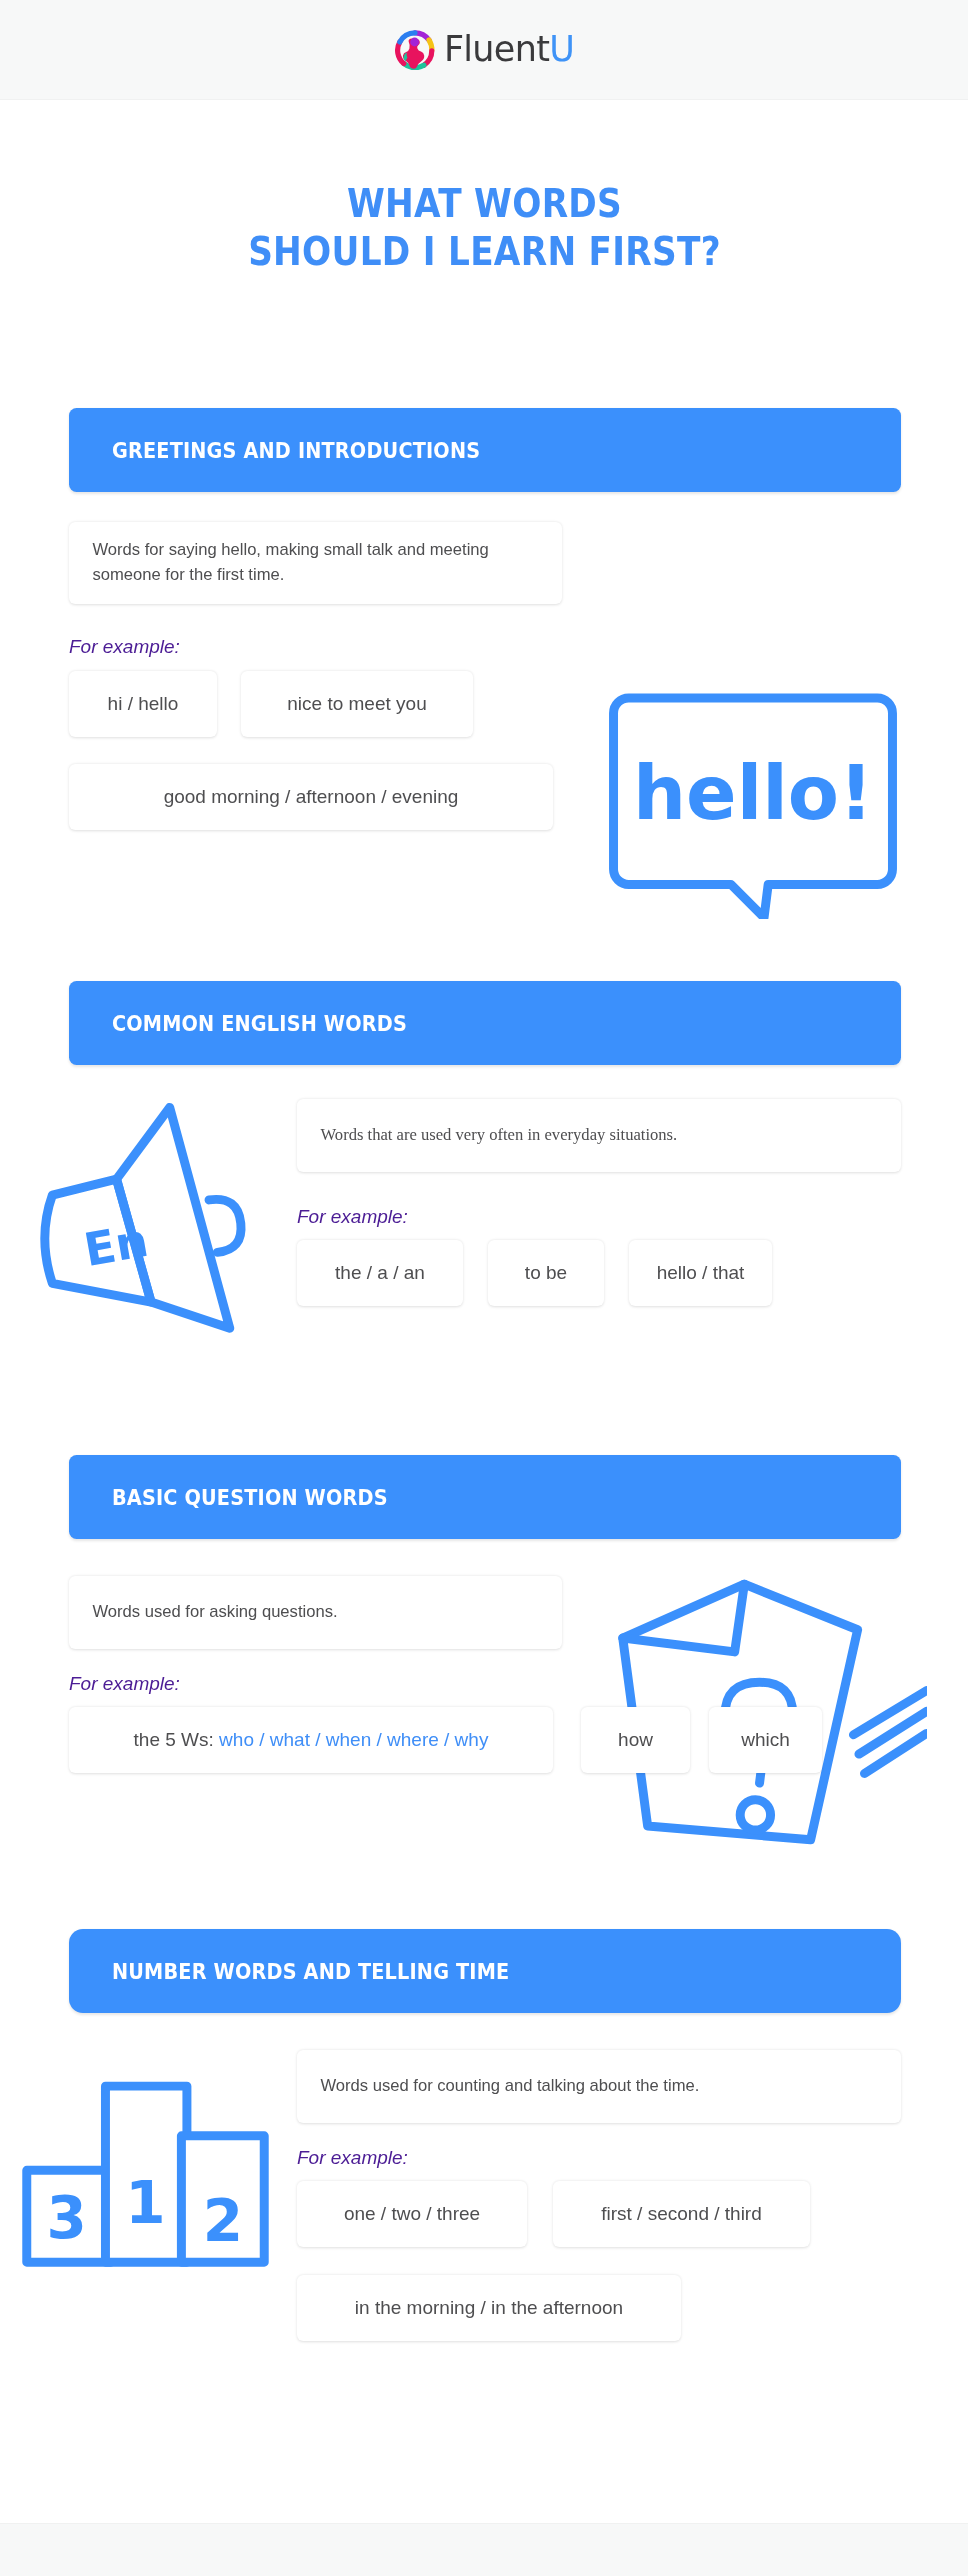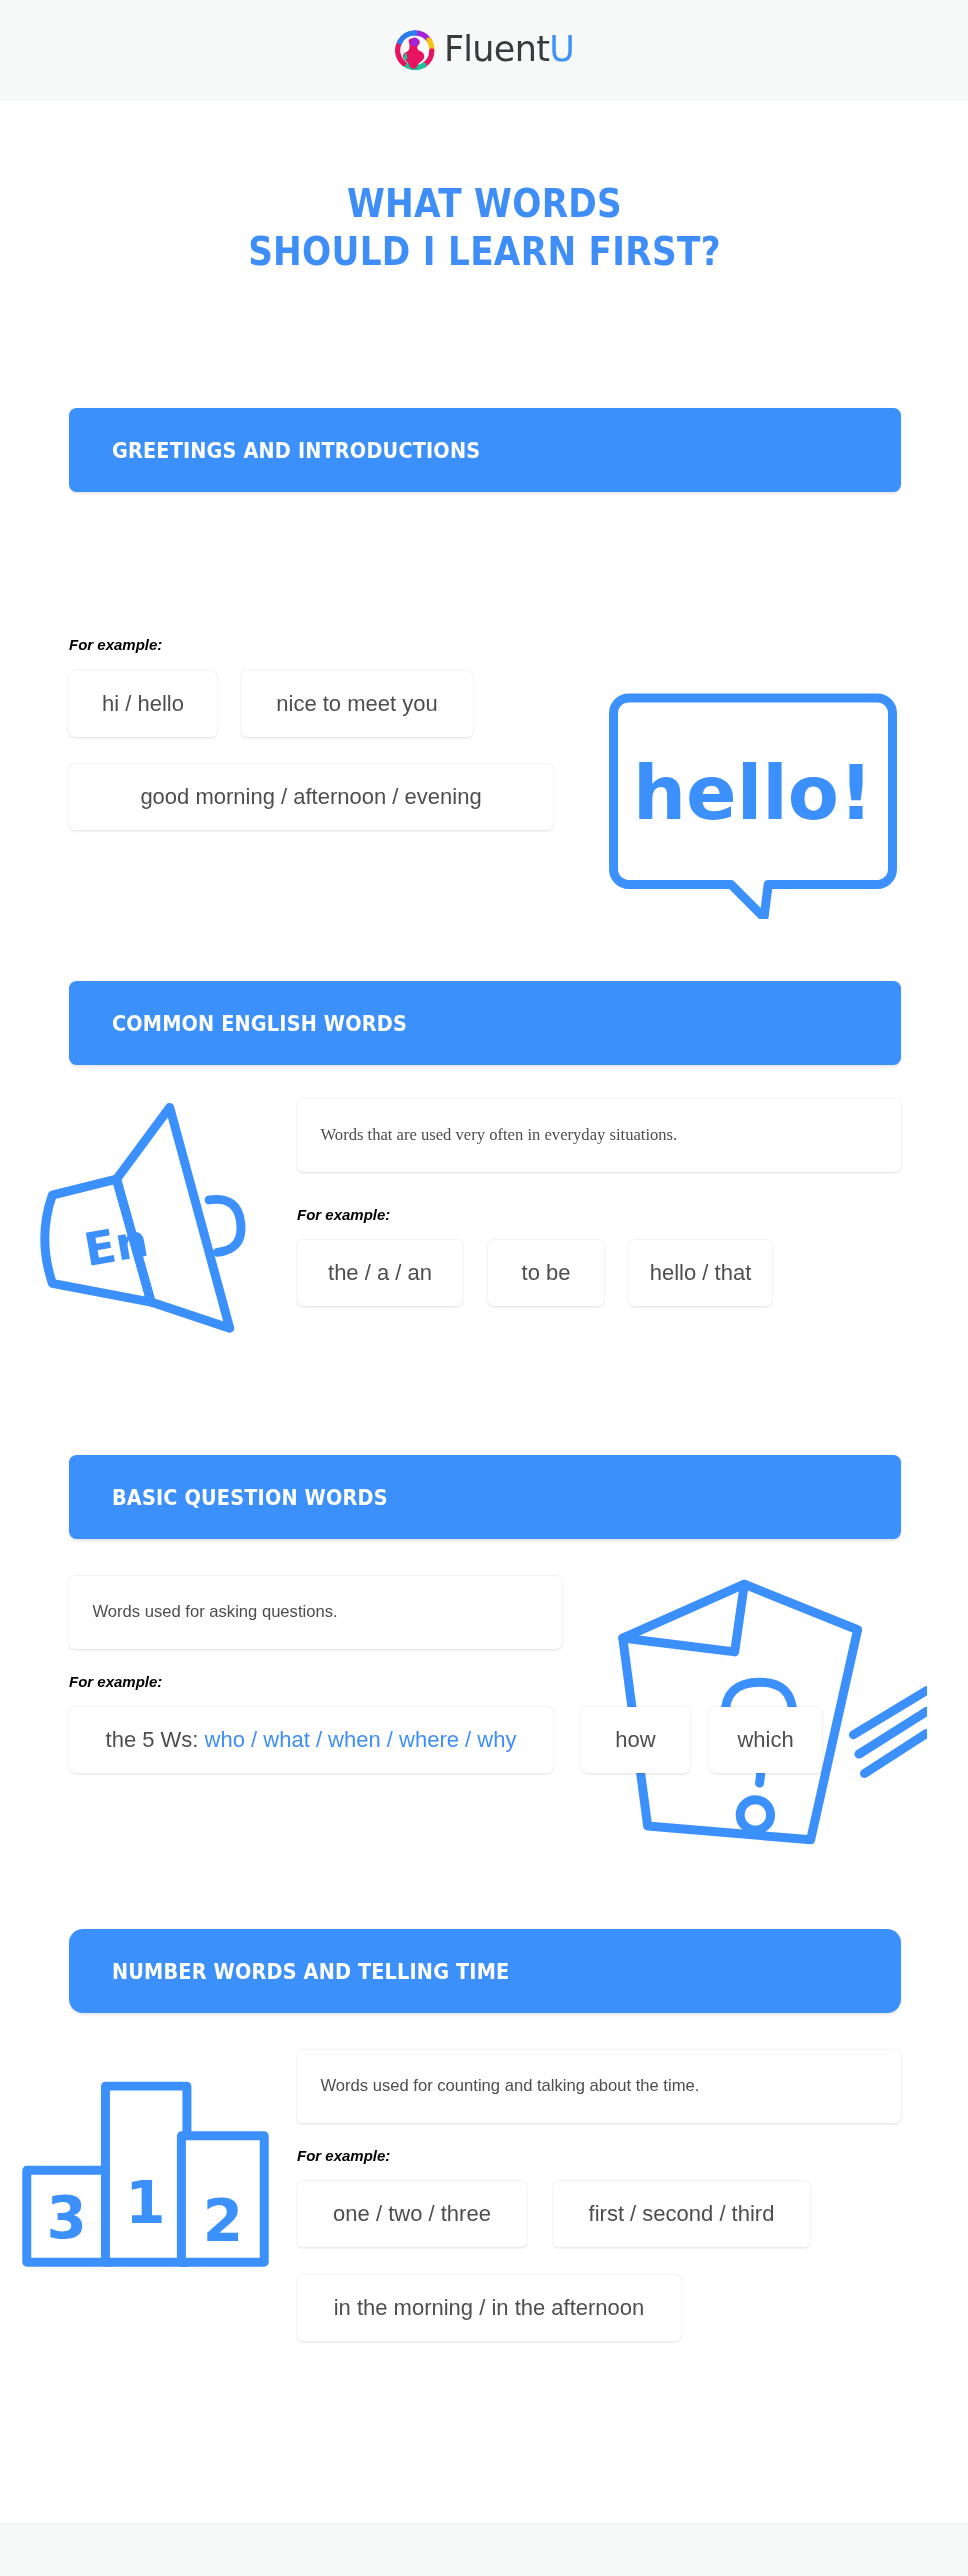--- a/index.html
+++ b/index.html
@@ -120,31 +120,31 @@
     background: #ffffff;
     border-radius: 6.2px;
     box-shadow: 0 0.7px 2.8px rgba(0,0,0,0.13);
     display: flex;
     align-items: center;
     justify-content: center;
     z-index: 4;
   }
   .chip-text {
     color: #4e4e50;
-    font-size: 22px;
+    font-size: 19px;
     white-space: nowrap;
   }
   .chip-text .hl { color: #3f8ef7; }
 
   .forex {
     position: absolute;
-    color: #000000;
+    color: #4c1d95;
     font-style: italic;
-    font-weight: 700;
-    font-size: 15px;
+    font-weight: 400;
+    font-size: 19px;
     white-space: nowrap;
   }
 
   
   .illo { position: absolute; z-index: 1; }
 
   
   .footer-band {
     position: absolute;
     left: 0; top: 2523px;
@@ -184,20 +184,23 @@
     <span class="tl">WHAT WORDS</span>
     <span class="tl">SHOULD I LEARN FIRST?</span>
   </div>
 
   <div class="section" style="top:308px;height:442px;">
 
     <div class="sec-header" style="top:0;">
       <span class="sec-header-label">GREETINGS AND INTRODUCTIONS</span>
     </div>
 
+    <div class="card" style="left:69px; top:114px; width:493px; height:82px;">
+      <div class="card-text">Words for saying hello, making small talk and meeting someone for the first time.</div>
+    </div>
 
     <div class="forex" style="left:69px; top:228px;">For example:</div>
 
     <div class="chip" style="left:69px; top:263px; width:148px; height:66px;">
       <span class="chip-text">hi / hello</span>
     </div>
     <div class="chip" style="left:241px; top:263px; width:232px; height:66px;">
       <span class="chip-text">nice to meet you</span>
     </div>
     <div class="chip" style="left:69px; top:356px; width:484px; height:66px;">

